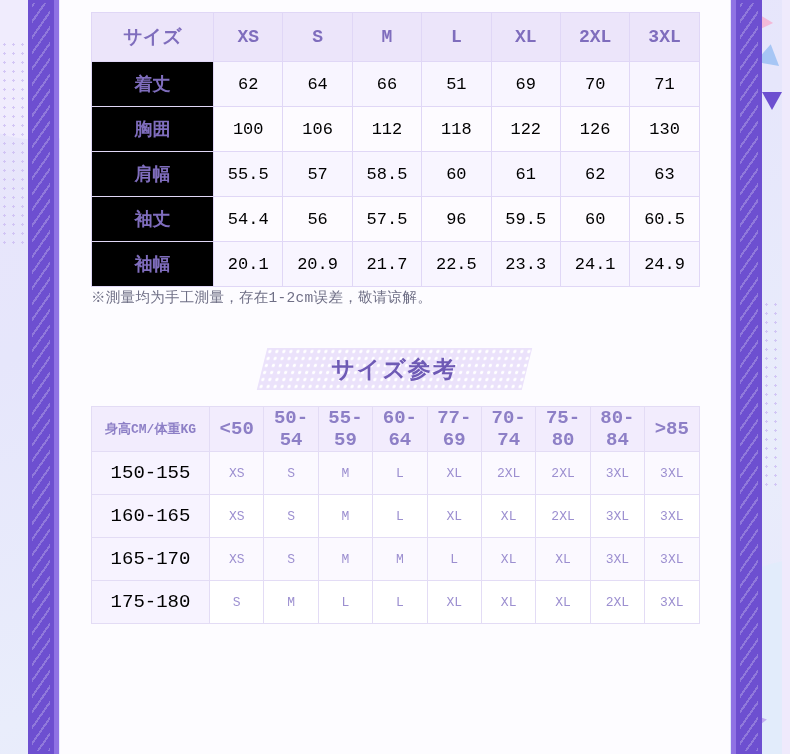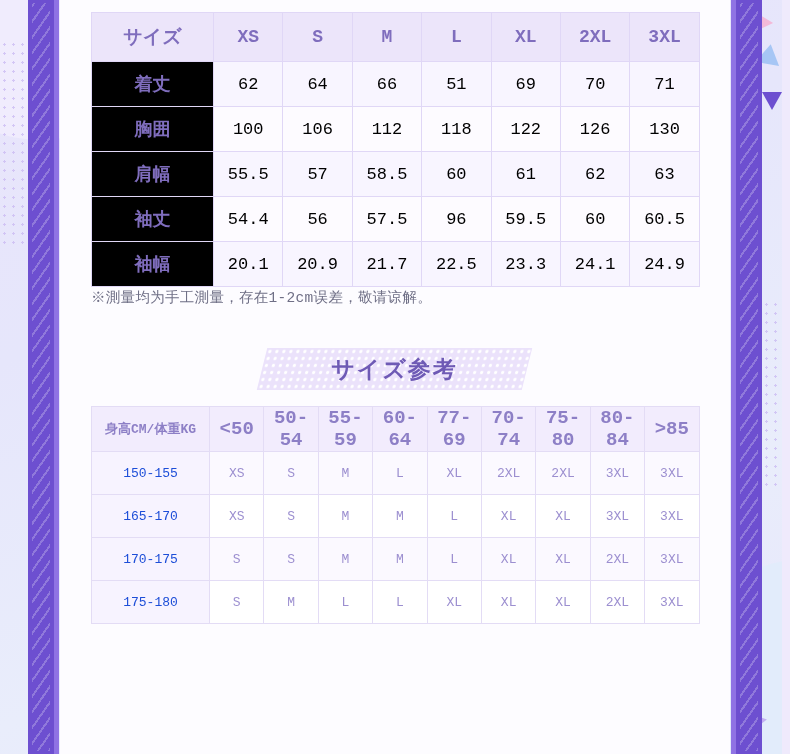--- a/index.html
+++ b/index.html
@@ -184,23 +184,23 @@
   #ref-table thead th {
     background: #f2ecfd;
     color: #8d7fc6;
     font-weight: bold;
     font-size: 19px;
     height: 44px;
   }
   #ref-table thead th.corner { font-size: 13px; }
   #ref-table tbody th {
     background: #f7f3ff;
-    color: #1d4ed8;
+    color: #000000;
     font-weight: normal;
-    font-size: 13px;
+    font-size: 19px;
   }
   #ref-table tbody tr:nth-child(odd) td { background: #fbf9ff; }
   #ref-table tbody tr:nth-child(even) td { background: #ffffff; }
 </style>
 </head>
 <body>
 
 <div id="page">
 
   <div class="bg-blob" style="left:-90px; top:-120px; width:260px; height:260px; background:#f0ecfd;"></div>
@@ -334,44 +334,44 @@
             <td>S</td>
             <td>M</td>
             <td>L</td>
             <td>XL</td>
             <td>2XL</td>
             <td>2XL</td>
             <td>3XL</td>
             <td>3XL</td>
           </tr>
           <tr>
+            <th>160-165</th>
+            <td>XS</td>
+            <td>S</td>
+            <td>M</td>
+            <td>L</td>
+            <td>XL</td>
+            <td>XL</td>
+            <td>2XL</td>
+            <td>3XL</td>
+            <td>3XL</td>
+          </tr>
+          <tr>
             <th>165-170</th>
             <td>XS</td>
             <td>S</td>
             <td>M</td>
             <td>M</td>
             <td>L</td>
             <td>XL</td>
             <td>XL</td>
             <td>3XL</td>
             <td>3XL</td>
           </tr>
           <tr>
-            <th>170-175</th>
-            <td>S</td>
-            <td>S</td>
-            <td>M</td>
-            <td>M</td>
-            <td>L</td>
-            <td>XL</td>
-            <td>XL</td>
-            <td>2XL</td>
-            <td>3XL</td>
-          </tr>
-          <tr>
             <th>175-180</th>
             <td>S</td>
             <td>M</td>
             <td>L</td>
             <td>L</td>
             <td>XL</td>
             <td>XL</td>
             <td>XL</td>
             <td>2XL</td>
             <td>3XL</td>

